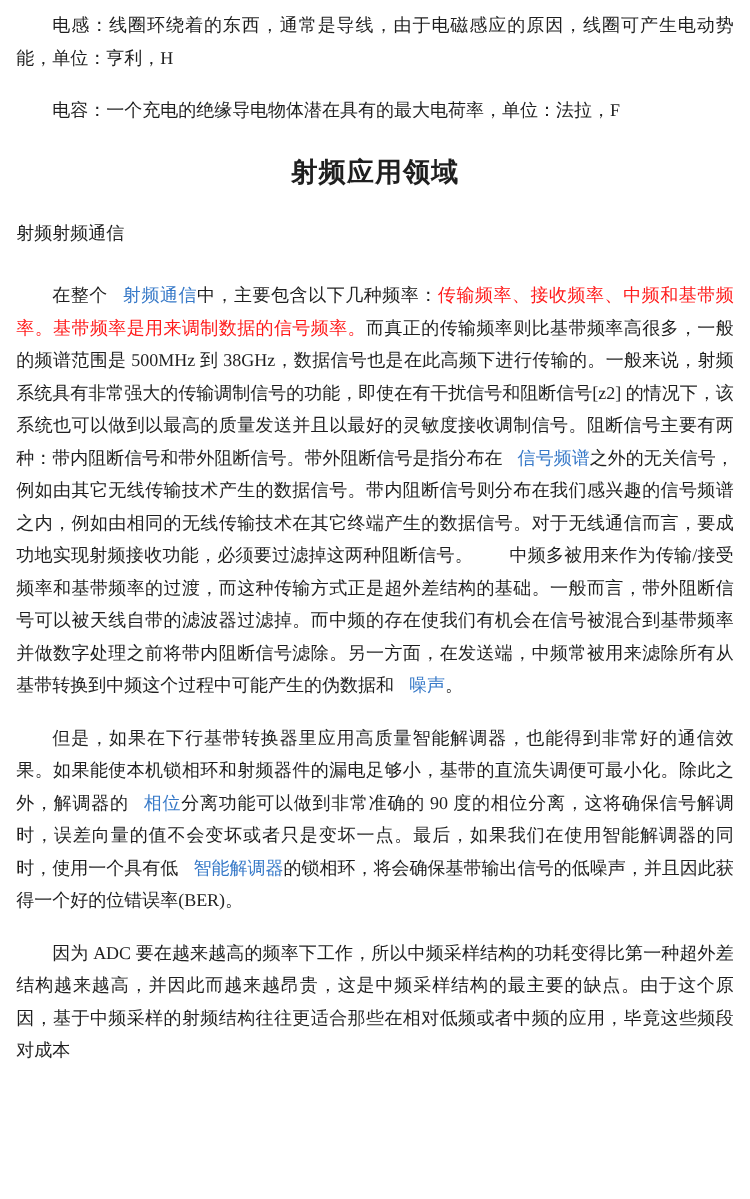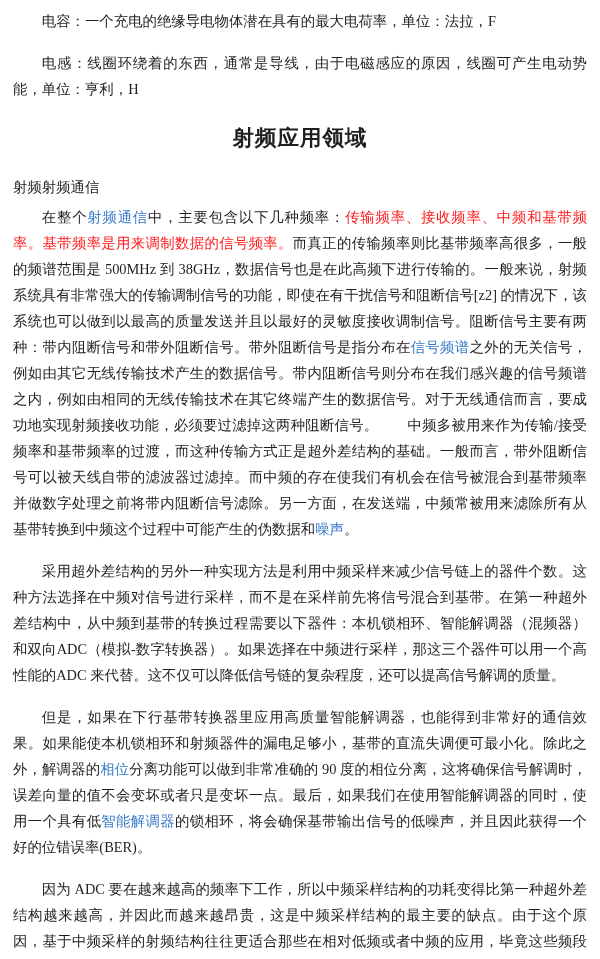--- a/index.html
+++ b/index.html
@@ -31,38 +31,37 @@
     font-weight:600;
     letter-spacing:1px;
     line-height:32px;
     margin:20px 0 20px 0;
     text-align:center;
   }
   h2.subheading{
     font-size:14.4px;
     font-weight:400;
     line-height:26px;
-    margin:0 0 4px 0;
+    margin:0 0 24px 0;
   }
   .run.normal{color:var(--body-text);}
   .run.red{color:var(--red-emphasis);}
-  .run.link{color:var(--link-blue);cursor:pointer;}
+  .run.link{color:var(--link-blue);cursor:pointer;margin-left:12px;}
 </style>
 </head>
 <body>
 
 <main class="doc">
+  <p class="para"><span class="run normal">电感：线圈环绕着的东西，通常是导线，由于电磁感应的原因，线圈可产生电动势能，单位：亨利，H</span></p>
+
   <p class="para"><span class="run normal">电容：一个充电的绝缘导电物体潜在具有的最大电荷率，单位：法拉，F</span></p>
-
-  <p class="para"><span class="run normal">电感：线圈环绕着的东西，通常是导线，由于电磁感应的原因，线圈可产生电动势能，单位：亨利，H</span></p>
 
   <h1 class="heading">射频应用领域</h1>
 
   <h2 class="subheading">射频射频通信</h2>
 
   <p class="para"><span class="run normal">在整个</span><span class="run link">射频通信</span><span class="run normal">中，主要包含以下几种频率：</span><span class="run red">传输频率、接收频率、中频和基带频率。基带频率是用来调制数据的信号频率。</span><span class="run normal">而真正的传输频率则比基带频率高很多，一般的频谱范围是 500MHz 到 38GHz，数据信号也是在此高频下进行传输的。一般来说，射频系统具有非常强大的传输调制信号的功能，即使在有干扰信号和阻断信号[z2] 的情况下，该系统也可以做到以最高的质量发送并且以最好的灵敏度接收调制信号。阻断信号主要有两种：带内阻断信号和带外阻断信号。带外阻断信号是指分布在</span><span class="run link">信号频谱</span><span class="run normal">之外的无关信号，例如由其它无线传输技术产生的数据信号。带内阻断信号则分布在我们感兴趣的信号频谱之内，例如由相同的无线传输技术在其它终端产生的数据信号。对于无线通信而言，要成功地实现射频接收功能，必须要过滤掉这两种阻断信号。　　中频多被用来作为传输/接受频率和基带频率的过渡，而这种传输方式正是超外差结构的基础。一般而言，带外阻断信号可以被天线自带的滤波器过滤掉。而中频的存在使我们有机会在信号被混合到基带频率并做数字处理之前将带内阻断信号滤除。另一方面，在发送端，中频常被用来滤除所有从基带转换到中频这个过程中可能产生的伪数据和</span><span class="run link">噪声</span><span class="run normal">。</span></p>
 
-  <p class="para"><span class="run normal">采用超外差结构的另外一种实现方法是利用中频采样来减少信号链上的器件个数。这种方法选择在中频对信号进行采样，而不是在采样前先将信号混合到基带。在第一种超外差结构中，从中频到基带的转换过程需要以下器件：本机锁相环、智能解调器（混频器）和双向ADC（模拟-数字转换器）。如果选择在中频进行采样，那这三个器件可以用一个高性能的ADC 来代替。这不仅可以降低信号链的复杂程度，还可以提高信号解调的质量。</span></p>
 
   <p class="para"><span class="run normal">但是，如果在下行基带转换器里应用高质量智能解调器，也能得到非常好的通信效果。如果能使本机锁相环和射频器件的漏电足够小，基带的直流失调便可最小化。除此之外，解调器的</span><span class="run link">相位</span><span class="run normal">分离功能可以做到非常准确的 90 度的相位分离，这将确保信号解调时，误差向量的值不会变坏或者只是变坏一点。最后，如果我们在使用智能解调器的同时，使用一个具有低</span><span class="run link">智能解调器</span><span class="run normal">的锁相环，将会确保基带输出信号的低噪声，并且因此获得一个好的位错误率(BER)。</span></p>
 
   <p class="para"><span class="run normal">因为 ADC 要在越来越高的频率下工作，所以中频采样结构的功耗变得比第一种超外差结构越来越高，并因此而越来越昂贵，这是中频采样结构的最主要的缺点。由于这个原因，基于中频采样的射频结构往往更适合那些在相对低频或者中频的应用，毕竟这些频段对成本</span></p>
 </main>
 
 </body></html>

